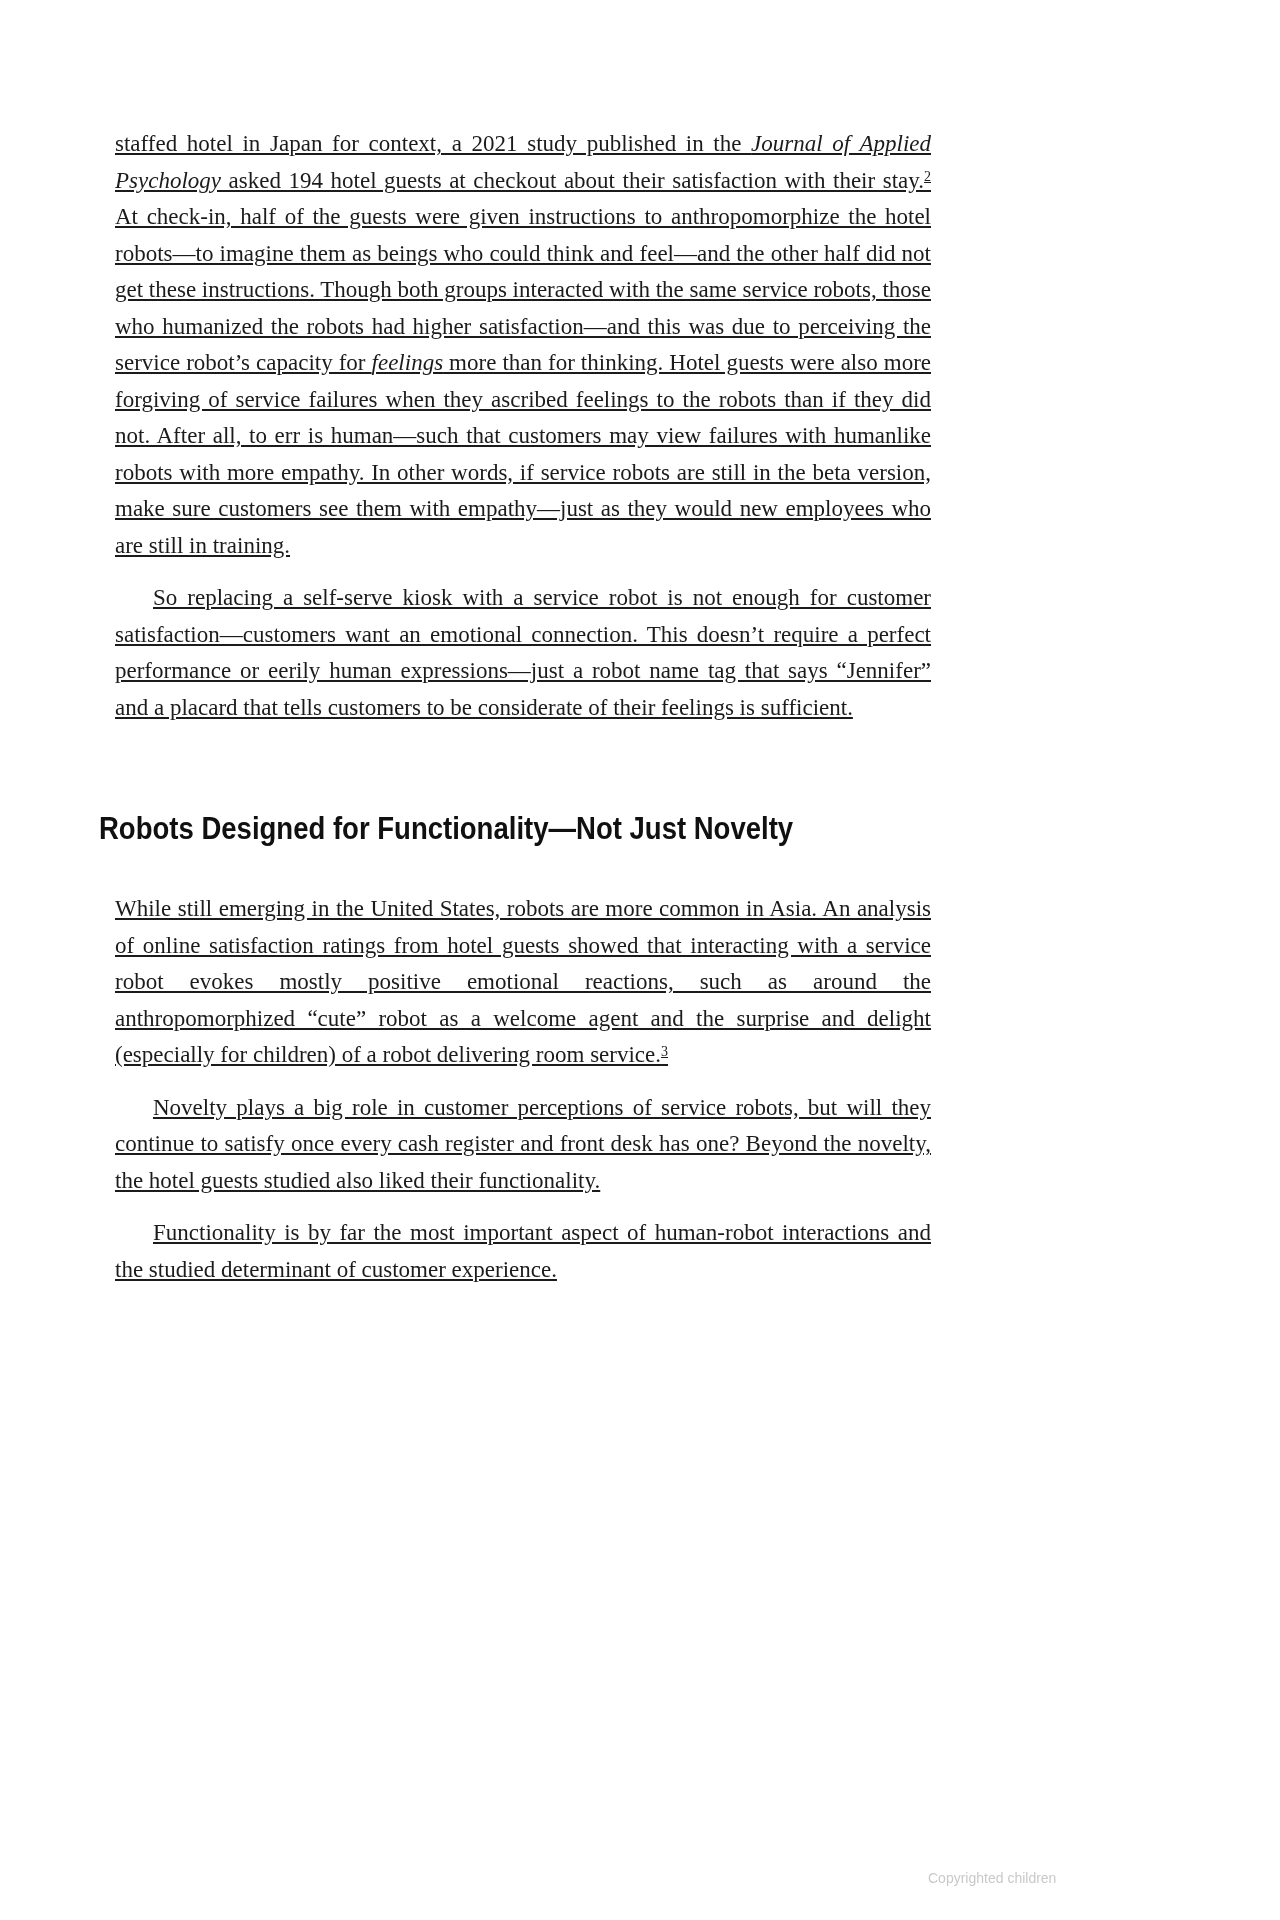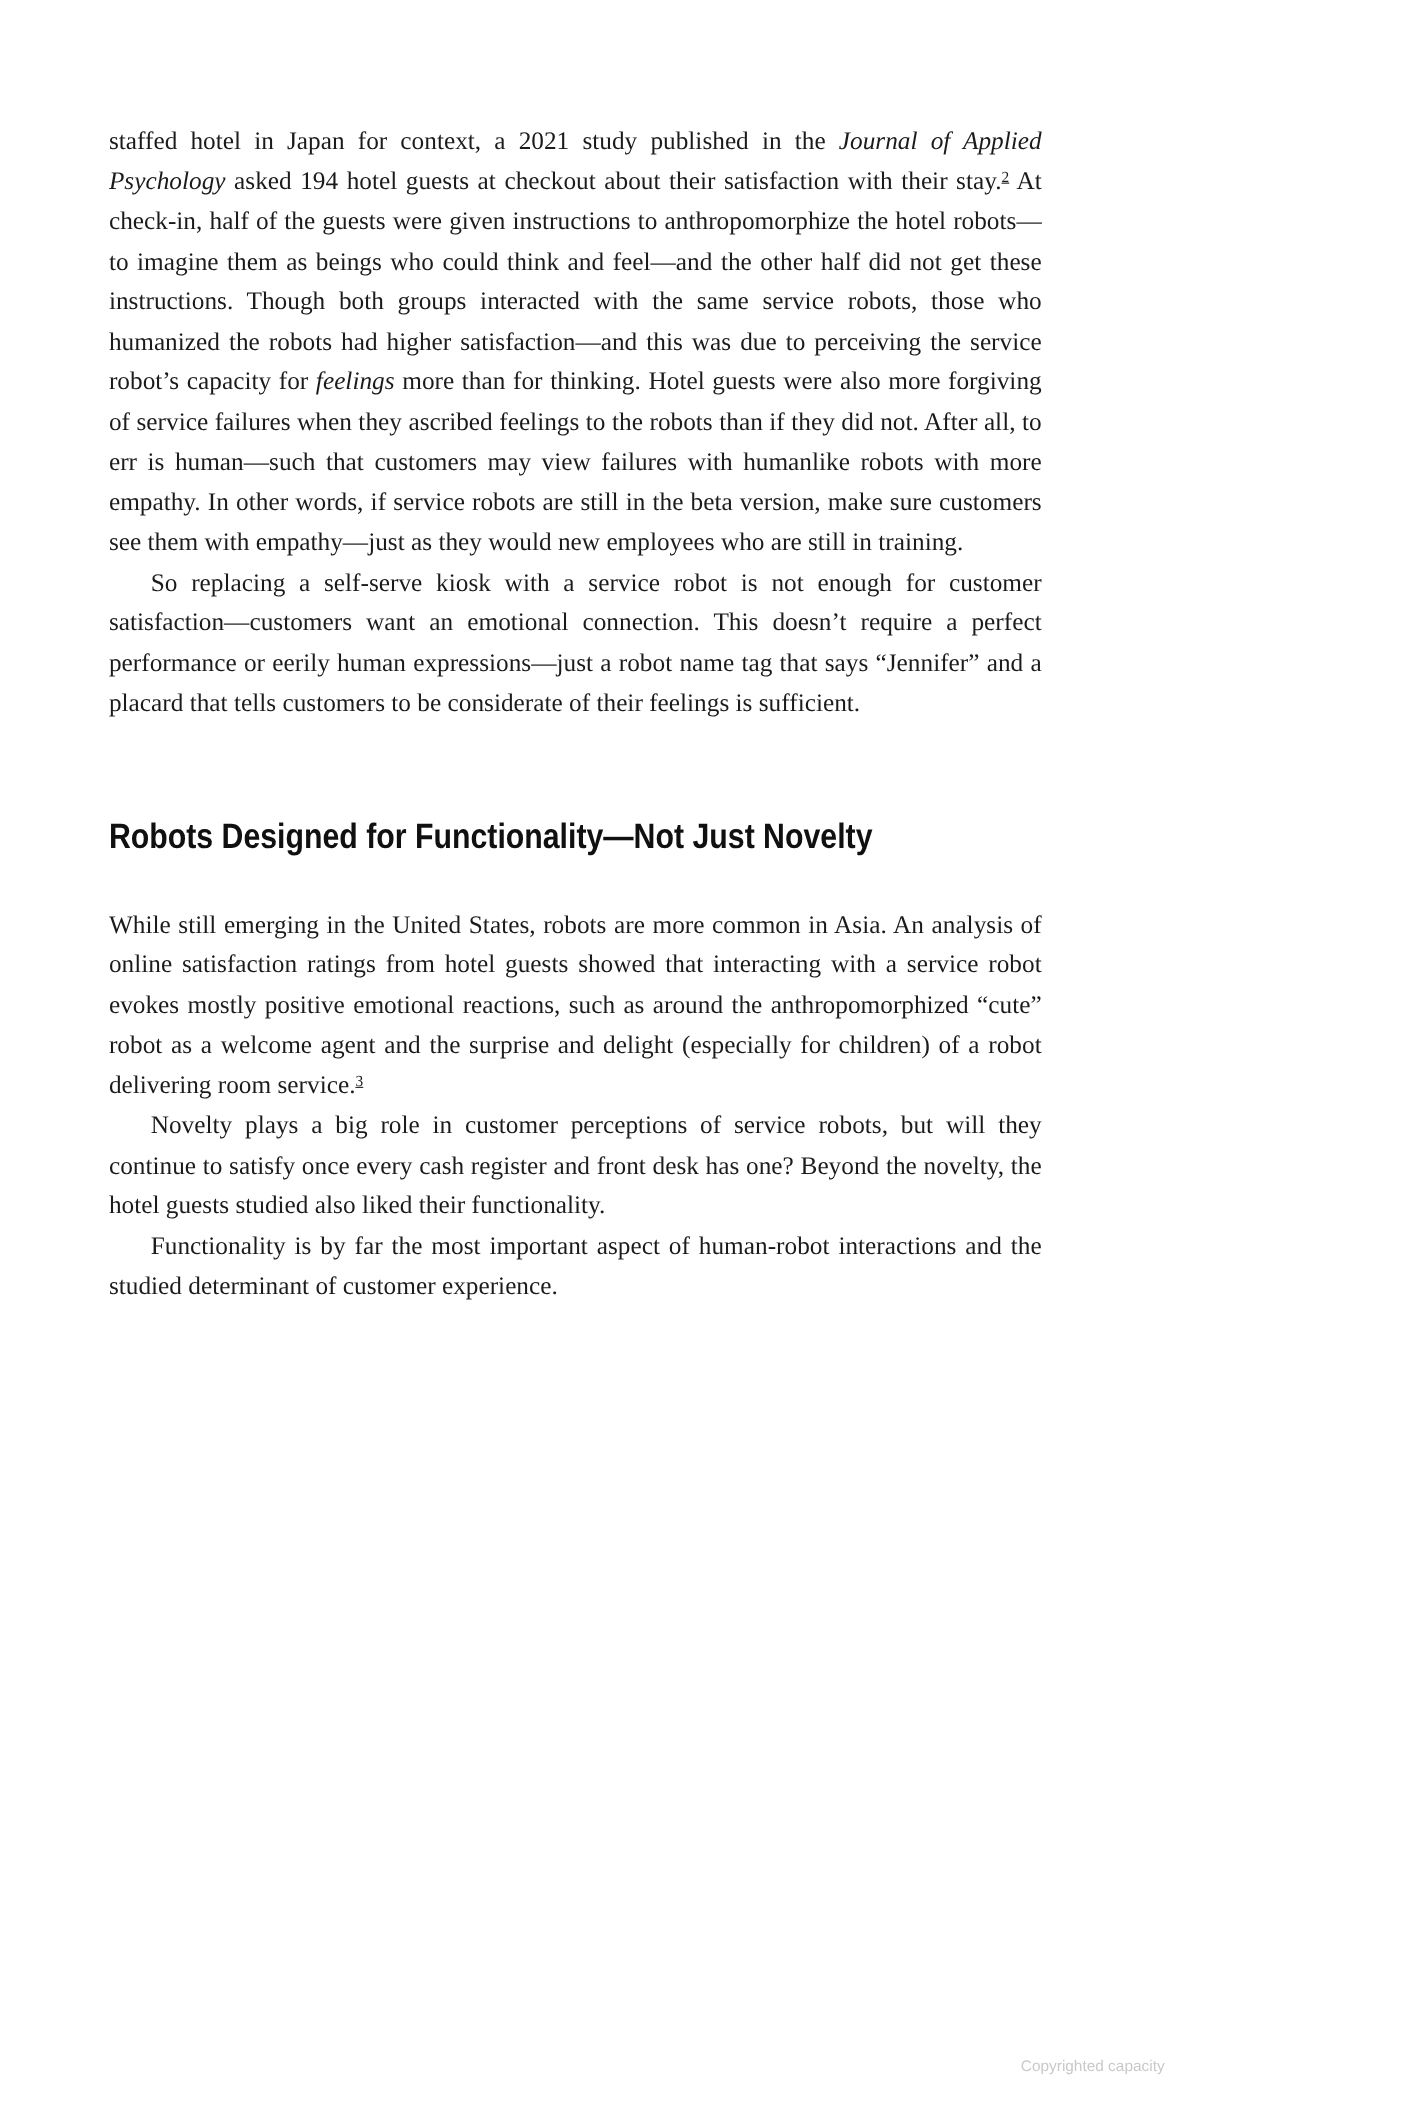--- a/index.html
+++ b/index.html
@@ -23,21 +23,22 @@
     left: 99px;
     top: 110px;
     width: 848px;
   }
   p.para {
     font-family: "Liberation Serif", serif;
     font-size: 23px;
     line-height: 36.5px;
     color: #1b1b1b;
     text-align: justify;
-    margin: 0;
+    margin: 16px;
+    text-decoration: underline;
   }
   p.para.indent {
     text-indent: 38px;
   }
   h2.heading {
     font-family: "Liberation Sans", sans-serif;
     font-weight: 700;
     font-size: 32px;
     color: #101010;
     margin: 84px 0 44px 0;
@@ -74,14 +75,14 @@
 
 <div class="page">
   <div class="content" id="content">
       <p class="para"><span>staffed hotel in Japan for context, a 2021 study published in the </span><em>Journal of Applied Psychology</em><span> asked 194 hotel guests at checkout about their satisfaction with their stay.</span><sup class="footnote">2</sup><span> At check-in, half of the guests were given instructions to anthropomorphize the hotel robots—to imagine them as beings who could think and feel—and the other half did not get these instructions. Though both groups interacted with the same service robots, those who humanized the robots had higher satisfaction—and this was due to perceiving the service robot’s capacity for </span><em>feelings</em><span> more than for thinking. Hotel guests were also more forgiving of service failures when they ascribed feelings to the robots than if they did not. After all, to err is human—such that customers may view failures with humanlike robots with more empathy. In other words, if service robots are still in the beta version, make sure customers see them with empathy—just as they would new employees who are still in training.</span></p>
       <p class="para indent"><span>So replacing a self-serve kiosk with a service robot is not enough for customer satisfaction—customers want an emotional connection. This doesn’t require a perfect performance or eerily human expressions—just a robot name tag that says “Jennifer” and a placard that tells customers to be considerate of their feelings is sufficient.</span></p>
       <h2 class="heading">Robots Designed for Functionality—Not Just Novelty</h2>
       <p class="para"><span>While still emerging in the United States, robots are more common in Asia. An analysis of online satisfaction ratings from hotel guests showed that interacting with a service robot evokes mostly positive emotional reactions, such as around the anthropomorphized “cute” robot as a welcome agent and the surprise and delight (especially for children) of a robot delivering room service.</span><sup class="footnote">3</sup></p>
       <p class="para indent"><span>Novelty plays a big role in customer perceptions of service robots, but will they continue to satisfy once every cash register and front desk has one? Beyond the novelty, the hotel guests studied also liked their functionality.</span></p>
       <p class="para indent"><span>Functionality is by far the most important aspect of human-robot interactions and the studied determinant of customer experience.</span></p>
     </div>
-  <div class="watermark">Copyrighted capacity</div>
+  <div class="watermark">Copyrighted children</div>
 </div>
 
 </body></html>

